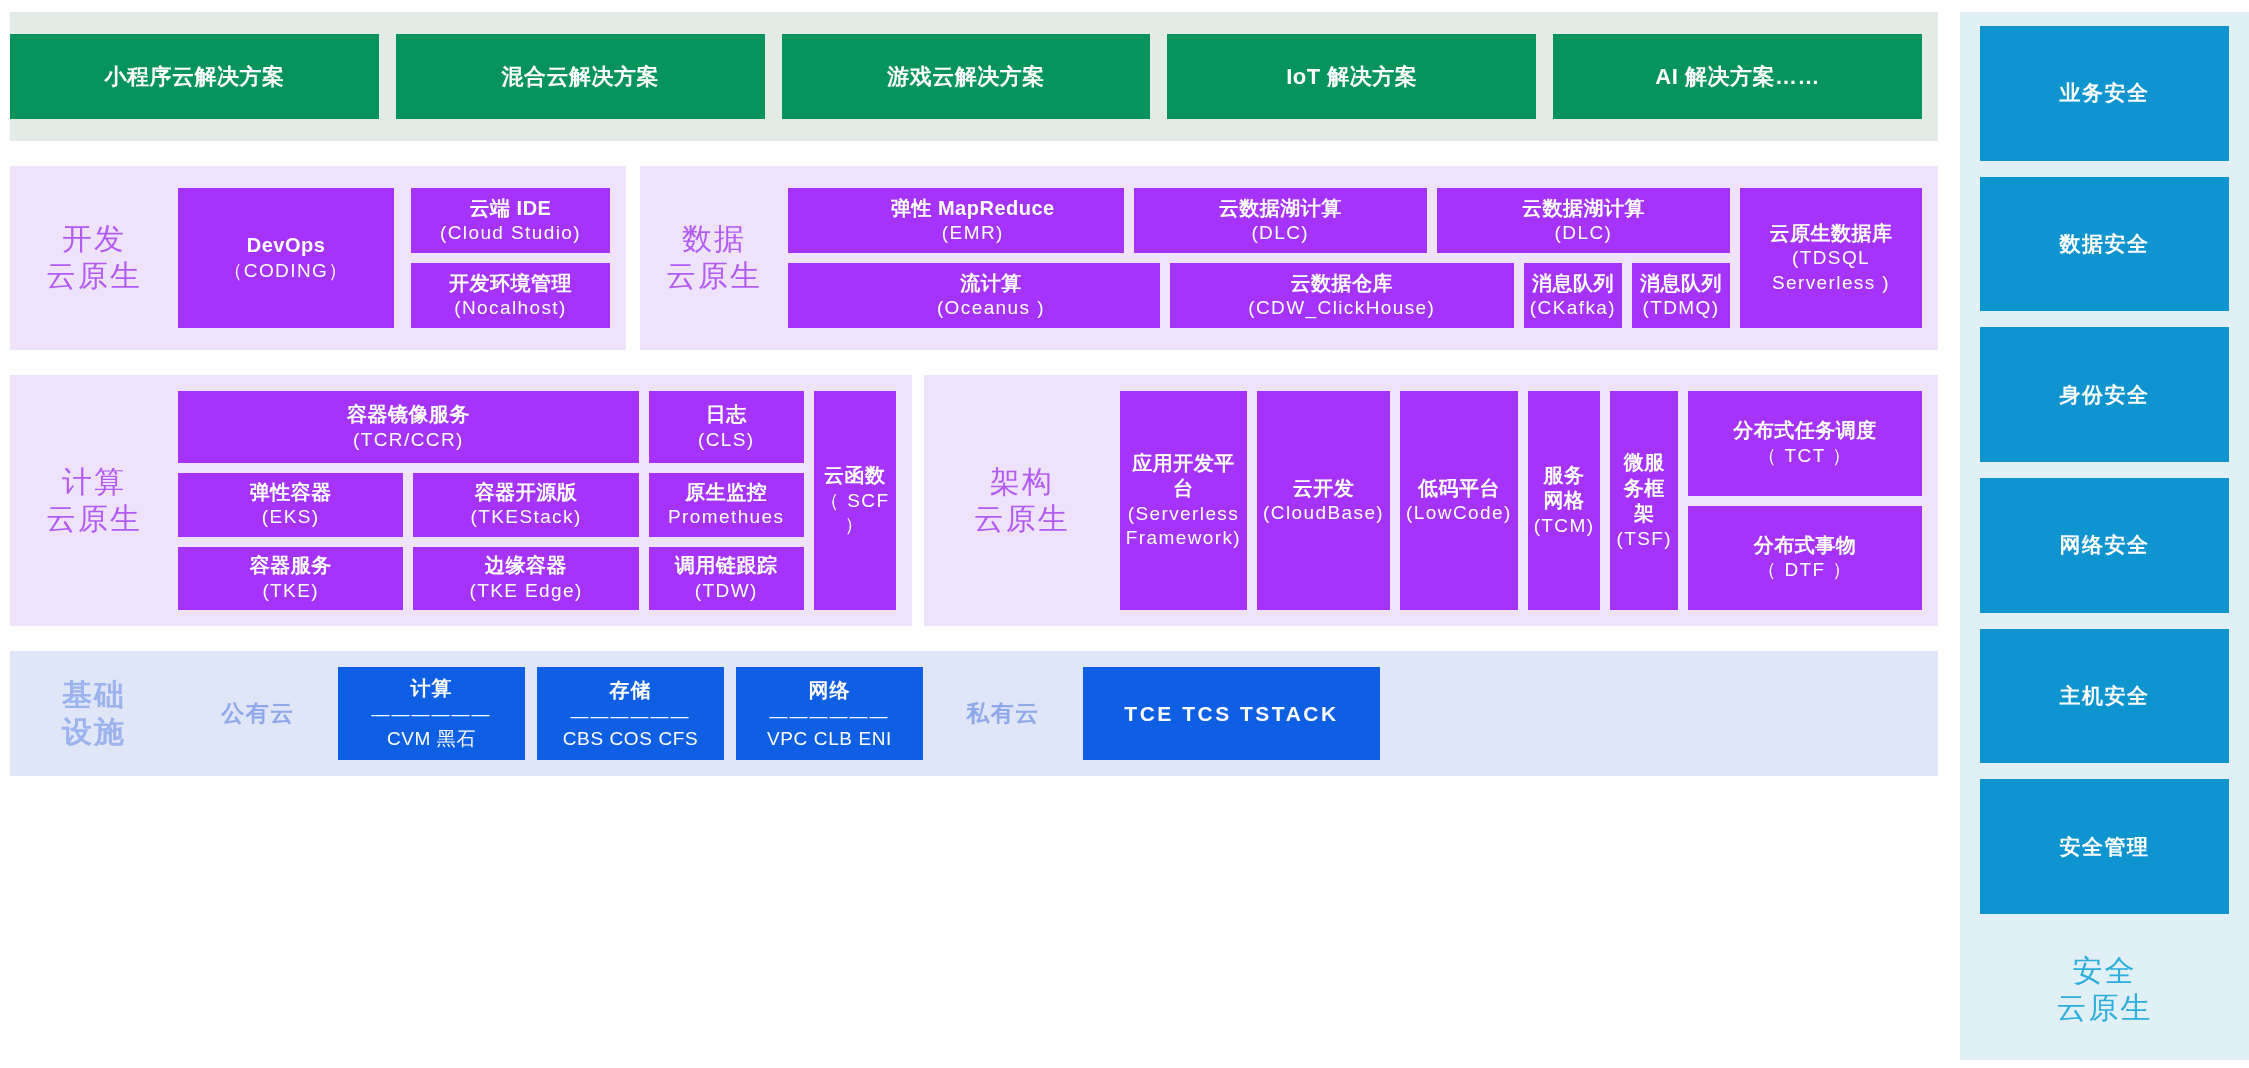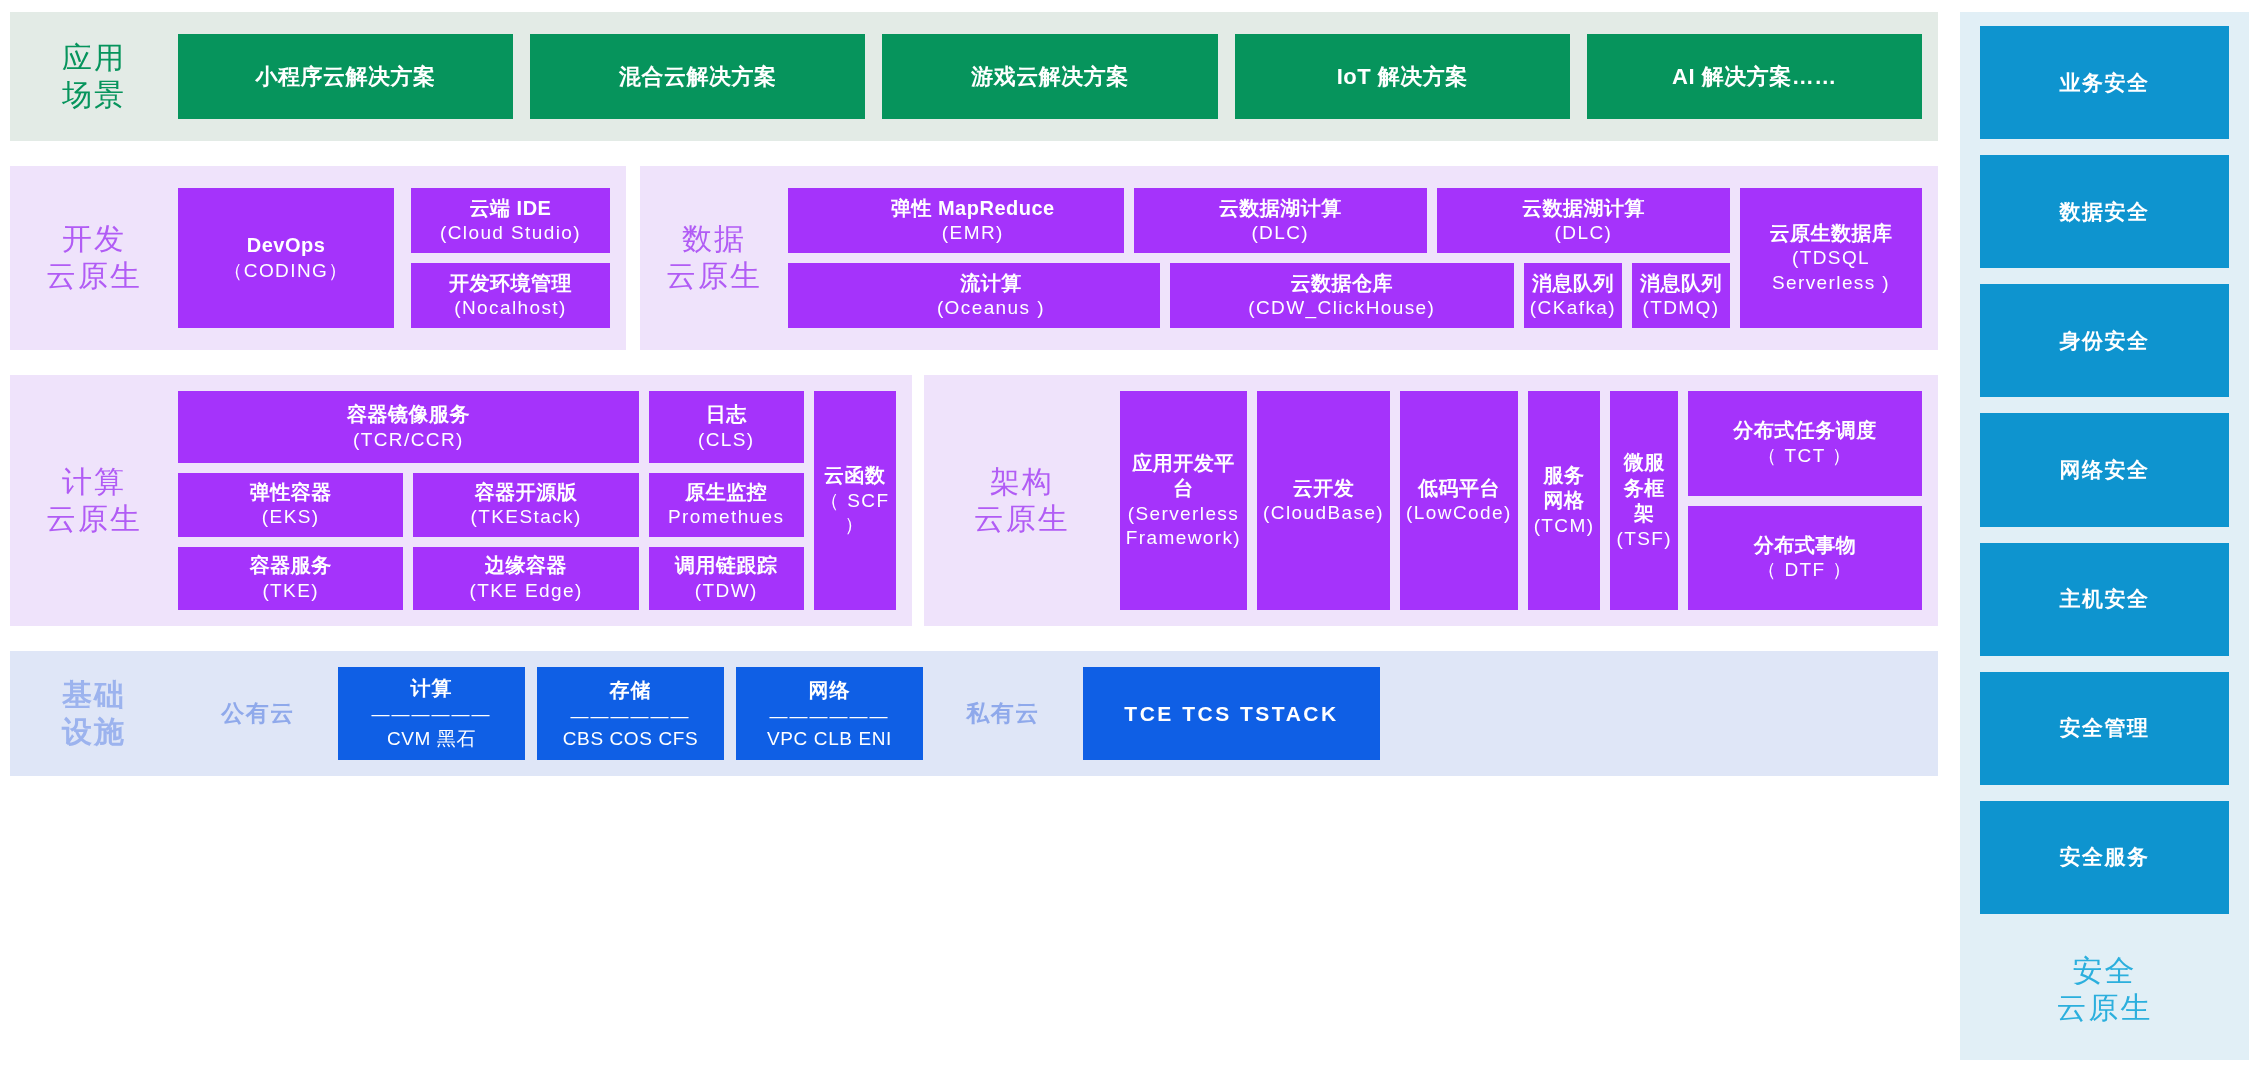--- a/index.html
+++ b/index.html
@@ -153,24 +153,20 @@
   }
 </style>
 </head>
 <body>
 
 <div id="root">
 
   <div class="left-col">
 
     <div class="band row-scenarios">
-      <div class="band-label">
-        <span>应用</span>
-        <span>场景</span>
-      </div>
       <div class="band-body">
         <div class="scenario-card">小程序云解决方案</div>
         <div class="scenario-card">混合云解决方案</div>
         <div class="scenario-card">游戏云解决方案</div>
         <div class="scenario-card">IoT 解决方案</div>
         <div class="scenario-card">AI 解决方案……</div>
       </div>
     </div>
 
     <div class="row-two">
@@ -385,20 +381,19 @@
 
   </div>
 
   <div class="security-col">
     <div class="sec-card">业务安全</div>
     <div class="sec-card">数据安全</div>
     <div class="sec-card">身份安全</div>
     <div class="sec-card">网络安全</div>
     <div class="sec-card">主机安全</div>
     <div class="sec-card">安全管理</div>
-    <div class="sec-card">安全服务</div>
     <div class="sec-footer">
       <span>安全</span>
       <span>云原生</span>
     </div>
   </div>
 
 </div>
 
 </body></html>

